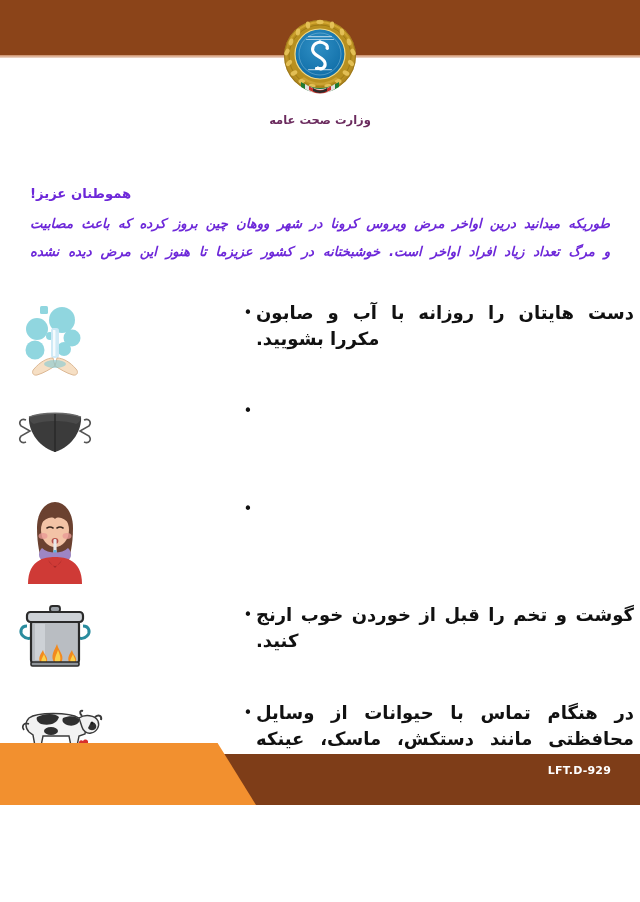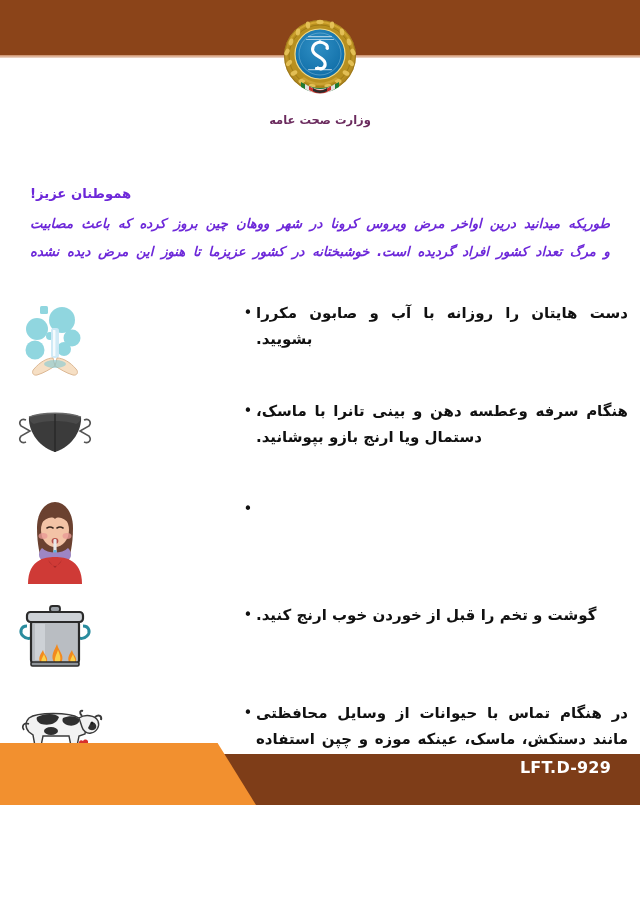--- a/index.html
+++ b/index.html
@@ -132,24 +132,24 @@
     font-size: 15px;
     line-height: 26px;
     color: #111;
   }
   .advice-text {
     flex: 1;
     direction: rtl;
     text-align: justify;
     text-align-last: left;
     color: #111111;
-    font-size: 15px;
+    font-size: 18px;
     font-weight: bold;
     line-height: 26px;
-    padding-right: 12px;
+    padding-right: 6px;
   }
 
   
   .footer-brown {
     position: absolute;
     left: 0;
     bottom: 0;
     width: 640px;
     height: 51px;
     background: #7e3d18;
@@ -161,21 +161,21 @@
     width: 256px;
     height: 62px;
     background: #f2902f;
     clip-path: polygon(0 0, 85% 0, 100% 100%, 0 100%);
   }
   .footer-code {
     position: absolute;
     right: 29px;
     bottom: 28px;
     color: #ffffff;
-    font-size: 16px;
+    font-size: 11px;
     font-weight: bold;
     letter-spacing: 0.2px;
     text-align: right;
   }
 </style>
 </head>
 <body>
 
 <div class="page">
 
@@ -248,21 +248,21 @@
       </g>
       <path d="M26 66 Q43 78 60 66" fill="none" stroke="#caa233" stroke-width="2.4"></path>
     </svg>
   </div>
 
   <div class="ministry-name">وزارت صحت عامه</div>
 
   <div class="intro">
     <span class="salutation">هموطنان عزیز!</span>
     <span class="body-line">طوریکه میدانید درین اواخر مرض ویروس کرونا در شهر ووهان چین بروز کرده که  باعث مصابیت</span>
-    <span class="body-line">و مرگ  تعداد کشور افراد گردیده است. خوشبختانه در کشور عزیزما تا هنوز این مرض دیده نشده</span>
+    <span class="body-line">و مرگ  تعداد زیاد افراد اواخر است. خوشبختانه در کشور عزیزما تا هنوز این مرض دیده نشده</span>
   </div>
 
   <div class="advice-list">
 
     <div class="advice-row">
       <div class="advice-icon">
         <svg width="70" height="78" viewBox="0 0 70 78">
           <g fill="#87d3dd" opacity="0.92">
             <circle cx="42" cy="18" r="13"></circle>
             <circle cx="17" cy="27" r="11"></circle>
@@ -295,21 +295,20 @@
           <path d="M10 20 C5 18 2 22 5 26 L14 31 L5 36 C2 40 5 44 10 42" fill="none" stroke="#555" stroke-width="1.6"></path>
           <path d="M68 20 C73 18 76 22 73 26 L64 31 L73 36 C76 40 73 44 68 42" fill="none" stroke="#555" stroke-width="1.6"></path>
           <path d="M13 17 C26 12 52 12 65 17 C66 28 58 46 39 52 C20 46 12 28 13 17 Z" fill="#3b3b3b"></path>
           <path d="M13 17 C26 12 52 12 65 17 C65 20 63 23 60 24 C50 20 28 20 18 24 C15 23 13 20 13 17 Z" fill="#4a4a4a"></path>
           <path d="M39 14 L39 52" stroke="#2a2a2a" stroke-width="1.5"></path>
           <path d="M13 17 C26 12 52 12 65 17" fill="none" stroke="#6a6a6a" stroke-width="1.3"></path>
         </svg>
       </div>
       <div class="advice-text-wrap">
         <span class="bullet-dot">•</span>
-        <span class="advice-text">هنگام سرفه وعطسه دهن و بینی تانرا با ماسک، دستمال ویا ارنج بازو بپوشانید.</span>
       </div>
     </div>
 
     <div class="advice-row">
       <div class="advice-icon">
         <svg width="62" height="86" viewBox="0 0 62 86">
           <path d="M13 30 C13 13 22 4 31 4 C40 4 49 13 49 30 C49 46 46 58 44 64 L18 64 C16 58 13 46 13 30 Z" fill="#6b4130"></path>
           <ellipse cx="31" cy="32" rx="14" ry="17" fill="#f3c3a6"></ellipse>
           <path d="M17 26 C17 14 23 8 31 8 C39 8 45 14 45 26 C41 20 34 18 31 21 C28 18 21 20 17 26 Z" fill="#6b4130"></path>
           <ellipse cx="19" cy="38" rx="4.5" ry="3" fill="#e89a96" opacity="0.8"></ellipse>

